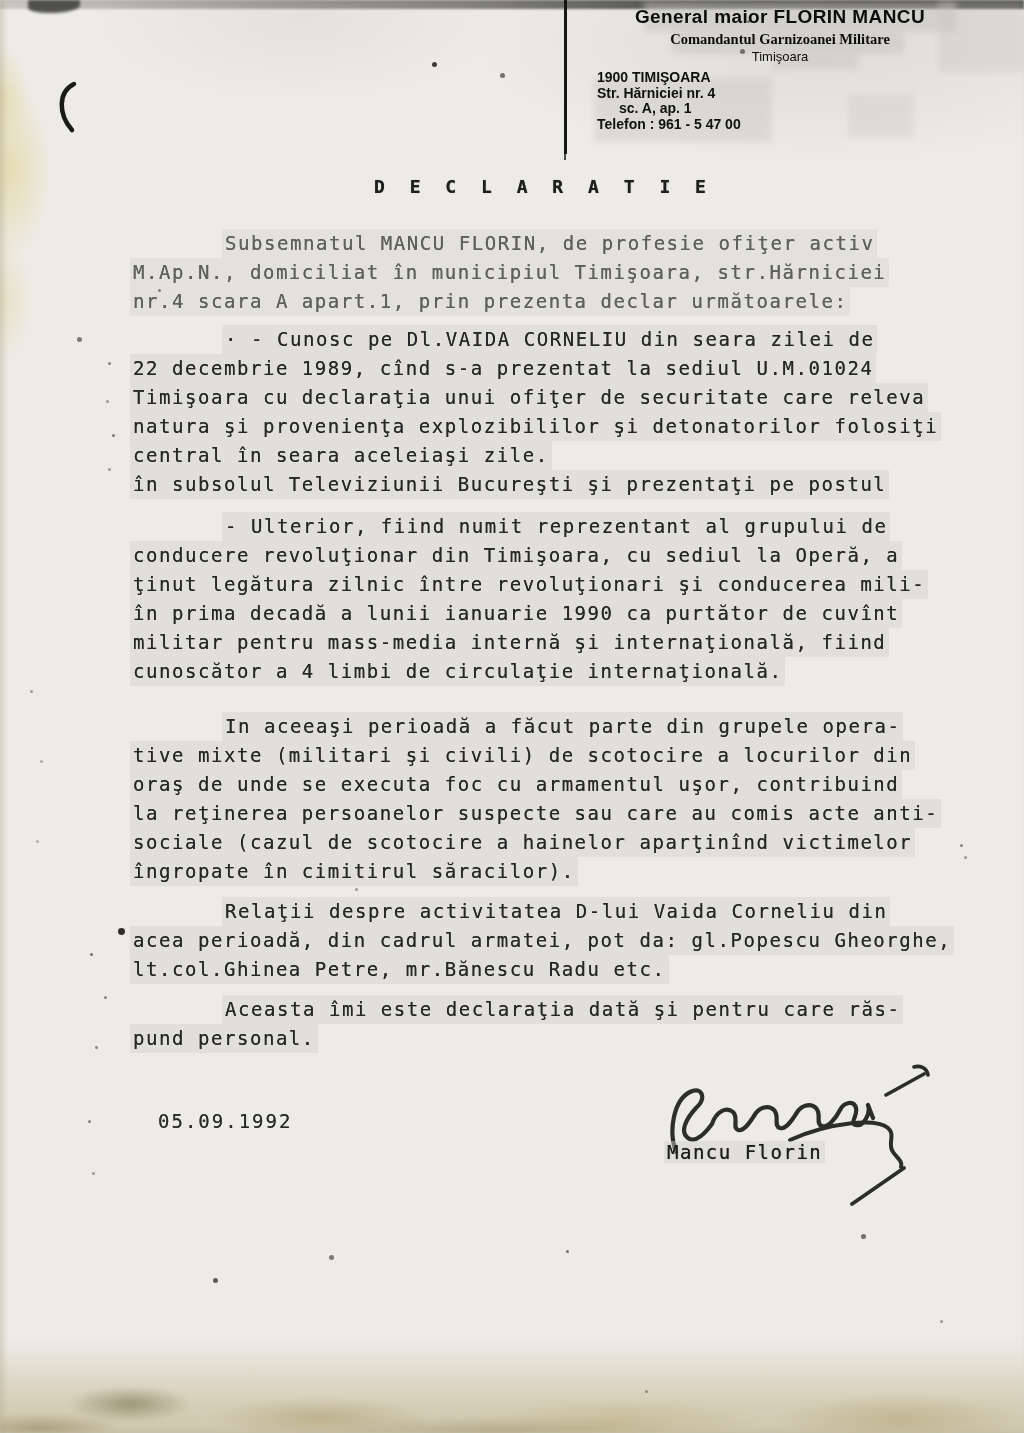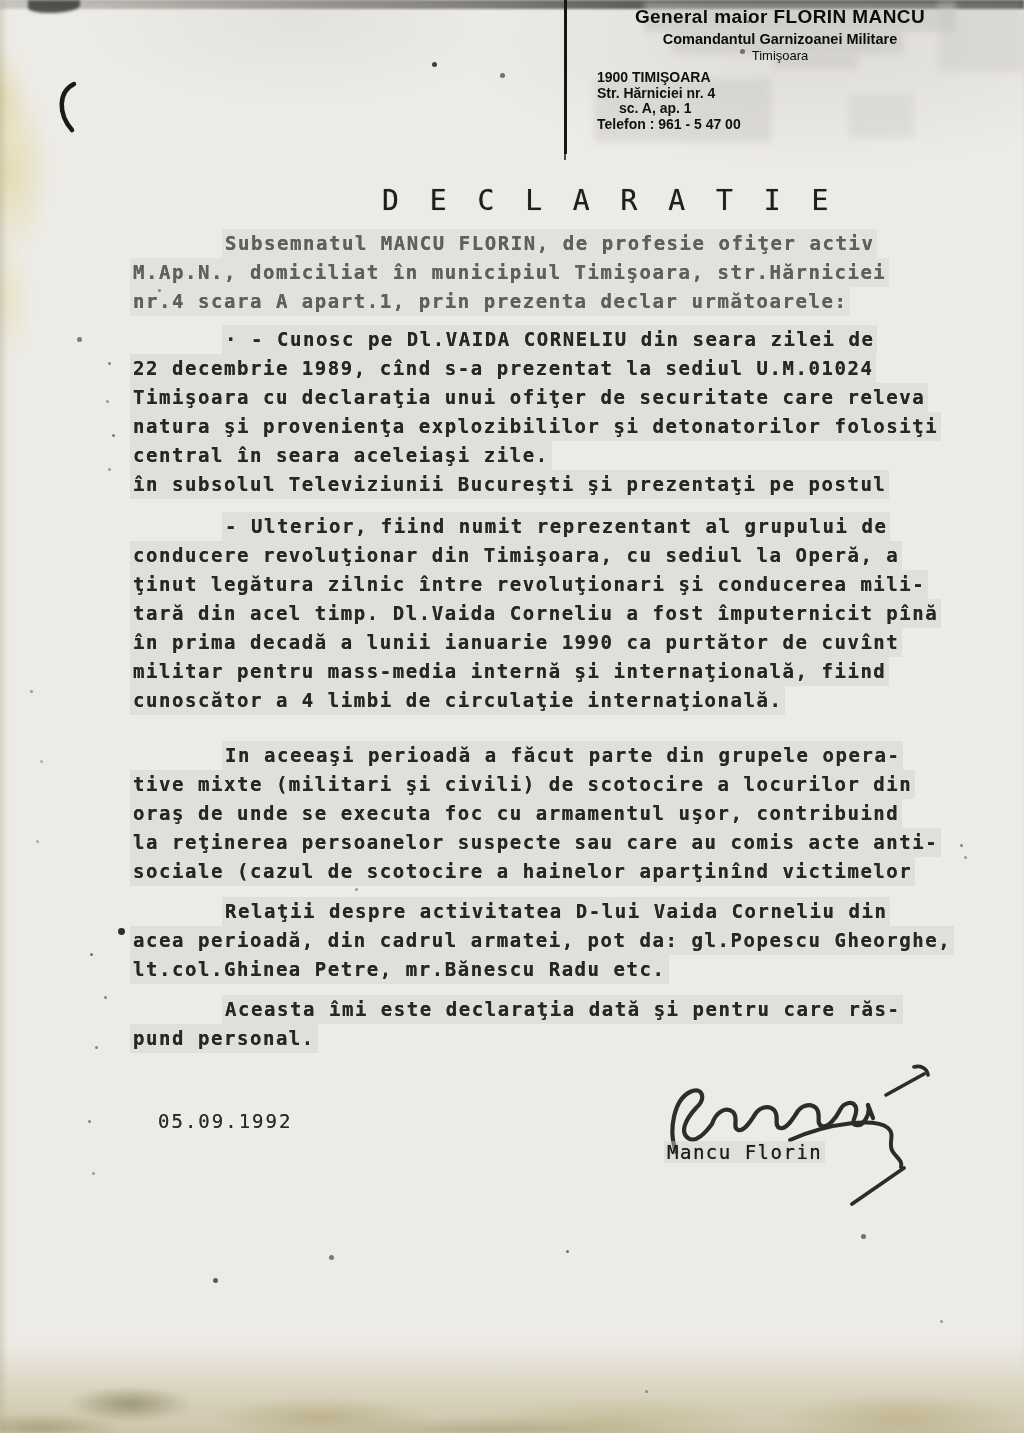--- a/index.html
+++ b/index.html
@@ -21,33 +21,33 @@
     filter:blur(1px);}
   .smudge-topleft{position:absolute;left:28px;top:0;width:52px;height:13px;background:#3c3c38;
     border-radius:0 0 60% 40%;filter:blur(1.5px);opacity:.85;}
   .fold-line{position:absolute;left:564px;top:0;width:3px;height:154px;background:#161616;}
   .fold-line:after{content:"";position:absolute;left:0;top:154px;width:2px;height:6px;background:#4a4a46;}
   .paren{position:absolute;left:48px;top:78px;width:40px;height:60px;}
   .blot{position:absolute;background:#c6c4c0;filter:blur(3px);}
   .letterhead{position:absolute;left:600px;top:6px;width:360px;text-align:center;
     font-family:"Liberation Sans","DejaVu Sans",sans-serif;color:#0c0c0c;}
   .lh-name{font-size:19px;font-weight:700;letter-spacing:.4px;transform:scaleY(.95);}
-  .lh-title{font-size:14.5px;font-weight:700;margin-top:3px;}
+  .lh-title{font-size:14.5px;font-weight:700;margin-top:3px;font-family:Liberation Serif, serif;}
   .lh-city{font-size:13px;font-weight:400;margin-top:1px;}
   .address{position:absolute;left:597px;top:70px;text-align:left;
     font-family:"Liberation Sans","DejaVu Sans",sans-serif;
     font-size:14px;font-weight:700;line-height:15.5px;color:#101010;}
   .address .a2{padding-left:0;} .address .a3{padding-left:22px;}
-  .doc-title{position:absolute;left:366px;top:168px;margin:16px;
-    font-size:28px;font-weight:400;letter-spacing:7px;color:#1e1e1e;
+  .doc-title{position:absolute;left:366px;top:168px;margin:8px;
+    font-size:18px;font-weight:700;letter-spacing:7px;color:#1e1e1e;
     text-shadow:0 0 .7px rgba(30,30,30,.8);}
   .body-text{position:absolute;left:133px;top:229px;width:860px;
     font-size:19px;letter-spacing:1.55px;line-height:29px;color:#262626;
     text-shadow:0 0 .6px rgba(40,40,40,.75);}
-  .para{margin:0 0 11px 0;font-weight:bold;}
+  .para{margin:0 0 11px 0;}
   .para:nth-child(1){margin-bottom:9px;color:#4c4c4c;filter:blur(.45px);opacity:.88;}
   .para:nth-child(2){margin-bottom:13px;}
   .para:nth-child(3){margin-bottom:26px;}
   .line{width:max-content;max-width:100%;background:rgba(213,211,204,.50);padding:0 3px;margin-left:-3px;}
   .line.first{margin-left:89px;}
   .date{position:absolute;left:158px;top:1110px;font-size:19px;letter-spacing:2px;color:#2a2a2a;
     text-shadow:0 0 .6px rgba(40,40,40,.7);}
   .sig-name{position:absolute;left:664px;top:1141px;font-size:19px;letter-spacing:1.5px;color:#1c1c1c;
     text-shadow:0 0 .7px rgba(20,20,20,.8);background:rgba(210,208,202,.45);padding:0 3px;}
   .signature{position:absolute;left:630px;top:1048px;}
@@ -123,31 +123,31 @@
         <div class="line">22 decembrie 1989, cînd s-a prezentat la sediul U.M.01024</div>
         <div class="line">Timişoara cu declaraţia unui ofiţer de securitate care releva</div>
         <div class="line">natura şi provenienţa explozibililor şi detonatorilor folosiţi</div>
         <div class="line">central în seara aceleiaşi zile.</div>
         <div class="line">în subsolul Televiziunii Bucureşti şi prezentaţi pe postul</div>
       </div>
       <div class="para">
         <div class="line first">- Ulterior, fiind numit reprezentant al grupului de</div>
         <div class="line">conducere revoluţionar din Timişoara, cu sediul la Operă, a</div>
         <div class="line">ţinut legătura zilnic între revoluţionari şi conducerea mili-</div>
-        <div class="line">tară din acel timp. Dl.Vaida Corneliu a fost împuternicit pînă</div>
         <div class="line">în prima decadă a lunii ianuarie 1990 ca purtător de cuvînt</div>
         <div class="line">militar pentru mass-media internă şi internaţională, fiind</div>
         <div class="line">cunoscător a 4 limbi de circulaţie internaţională.</div>
       </div>
       <div class="para">
         <div class="line first">In aceeaşi perioadă a făcut parte din grupele opera-</div>
         <div class="line">tive mixte (militari şi civili) de scotocire a locurilor din</div>
         <div class="line">oraş de unde se executa foc cu armamentul uşor, contribuind</div>
         <div class="line">la reţinerea persoanelor suspecte sau care au comis acte anti-</div>
         <div class="line">sociale (cazul de scotocire a hainelor aparţinînd victimelor</div>
+        <div class="line">îngropate în cimitirul săracilor).</div>
       </div>
       <div class="para">
         <div class="line first">Relaţii despre activitatea D-lui Vaida Corneliu din</div>
         <div class="line">acea perioadă, din cadrul armatei, pot da: gl.Popescu Gheorghe,</div>
         <div class="line">lt.col.Ghinea Petre, mr.Bănescu Radu etc.</div>
       </div>
       <div class="para">
         <div class="line first">Aceasta îmi este declaraţia dată şi pentru care răs-</div>
         <div class="line">pund personal.</div>
       </div>

